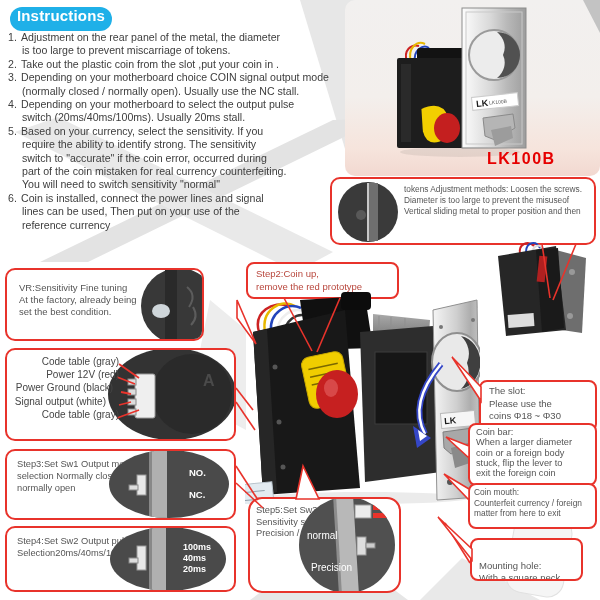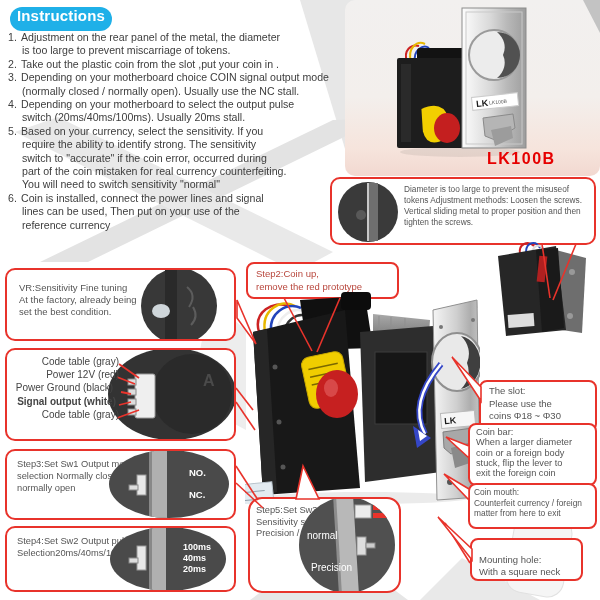--- a/index.html
+++ b/index.html
@@ -109,24 +109,23 @@
   <div class="abs" id="model-caption">LK100B</div>
 
   <div class="bub" style="left:330px;top:177px;width:266px;height:68px;">
     <svg style="position:absolute;left:4px;top:2px;" width="64" height="62" viewBox="0 0 64 62">
       <circle cx="32" cy="31" r="30" fill="#3a3a3a"></circle>
       <rect x="33" y="2" width="9" height="58" fill="#6f6f6f"></rect>
       <rect x="31" y="2" width="2" height="58" fill="#c8c8c8"></rect>
       <circle cx="25" cy="34" r="5" fill="#585858"></circle>
     </svg>
     <div class="txt" style="left:72px;top:5px;font-size:8.3px;line-height:10.9px;color:#555;">
+      <div class="line">tokens Adjustment methods: Loosen the screws.</div>
       <div class="line">Diameter is too large to prevent the misuseof</div>
-      <div class="line">tokens Adjustment methods: Loosen the screws.</div>
       <div class="line">Vertical  sliding metal to proper position and then</div>
-      <div class="line">tighten the screws.</div>
     </div>
   </div>
 
   <svg class="abs" style="left:478px;top:238px;" width="120" height="100" viewBox="0 0 120 100">
     <g>
       <path d="M42,16 C40,6 50,2 56,8" stroke="#cc2222" stroke-width="2" fill="none"></path>
       <path d="M48,14 C48,4 58,2 62,10" stroke="#2244bb" stroke-width="2" fill="none"></path>
       <path d="M54,14 C56,6 64,6 66,12" stroke="#dddddd" stroke-width="2" fill="none"></path>
     </g>
     <polygon points="78,12 108,20 104,95 84,92" fill="#6e6e6e"></polygon>
@@ -207,21 +206,21 @@
       <polygon points="182,144 173,138 175,149" fill="#ffffff"></polygon>
     </g>
     <g transform="rotate(-6 278 475)">
       <rect x="12" y="165" width="46" height="34" fill="#e3ebf1" stroke="#b9c4cc"></rect>
       <line x1="17" y1="173" x2="50" y2="173" stroke="#8fa0ac"></line>
       <line x1="17" y1="181" x2="50" y2="181" stroke="#8fa0ac"></line>
       <line x1="17" y1="189" x2="42" y2="189" stroke="#8fa0ac"></line>
     </g>
   </svg>
 
-  <div class="bub" style="left:5px;top:268px;width:231px;height:73px;">
+  <div class="bub" style="left:5px;top:268px;width:199px;height:73px;">
     <div class="txt" style="left:12px;top:12px;font-size:9.5px;line-height:12px;">
       <div class="line">VR:Sensitivity Fine tuning</div>
       <div class="line">At the factory, already being</div>
       <div class="line">set the best condition.</div>
     </div>
     <svg style="position:absolute;left:132px;top:-3px;" width="80" height="78" viewBox="0 0 80 78">
       <circle cx="40" cy="39" r="38" fill="#383838"></circle>
       <rect x="26" y="2" width="12" height="74" fill="#2a2a2a"></rect>
       <ellipse cx="22" cy="44" rx="9" ry="7" fill="#cfd6da"></ellipse>
       <path d="M48,20 q10,8 2,20" stroke="#5c5c5c" stroke-width="2" fill="none"></path>
@@ -244,21 +243,21 @@
         <line x1="110" y1="27" x2="128" y2="34"></line>
         <line x1="114" y1="42" x2="124" y2="44"></line>
         <line x1="112" y1="55" x2="124" y2="52"></line>
         <line x1="110" y1="68" x2="132" y2="60"></line>
       </g>
     </svg>
     <div class="txt" style="left:0;top:5px;width:112px;font-size:10px;line-height:13.2px;text-align:right;color:#454545;">
       <div class="line">Code table (gray)</div>
       <div class="line">Power 12V (red)</div>
       <div class="line" style="margin-right:6px;">Power Ground (black)</div>
-      <div class="line" style="margin-right:3px;font-weight:bold;">Signal output (white)</div>
+      <div class="line" style="margin-right:13px;">Signal output (white)</div>
       <div class="line">Code table (gray)</div>
     </div>
   </div>
 
   <div class="bub" style="left:5px;top:449px;width:231px;height:71px;">
     <div class="txt" style="left:10px;top:8px;font-size:9.3px;line-height:11.8px;">
       <div class="line">Step3:Set Sw1 Output mode</div>
       <div class="line">selection Normally closed /</div>
       <div class="line"> normally open</div>
     </div>
@@ -352,21 +351,21 @@
 
   <div class="bub" style="left:468px;top:483px;width:129px;height:46px;border-radius:8px;">
     <div class="txt" style="left:4px;top:2px;font-size:8.4px;line-height:10.6px;">
       <div class="line">Coin mouth:</div>
       <div class="line">Counterfeit currency / foreign</div>
       <div class="line">matter from here to exit</div>
     </div>
   </div>
 
   <div class="bub" style="left:470px;top:538px;width:113px;height:43px;border-radius:8px;">
-    <div class="txt" style="left:7px;top:14px;font-size:9.5px;line-height:12px;">
+    <div class="txt" style="left:7px;top:20px;font-size:9.5px;line-height:12px;">
       <div class="line">Mounting hole:</div>
       <div class="line">With a square neck</div>
       <div class="line">screws Φ4</div>
     </div>
   </div>
 
   <svg id="overlay" class="abs" style="left:0;top:0;" width="600" height="600" viewBox="0 0 600 600">
     <g stroke="#e8332b" stroke-width="1.6" fill="none">
       <line x1="542" y1="244" x2="550" y2="298"></line>
       <line x1="576" y1="244" x2="553" y2="300"></line>

